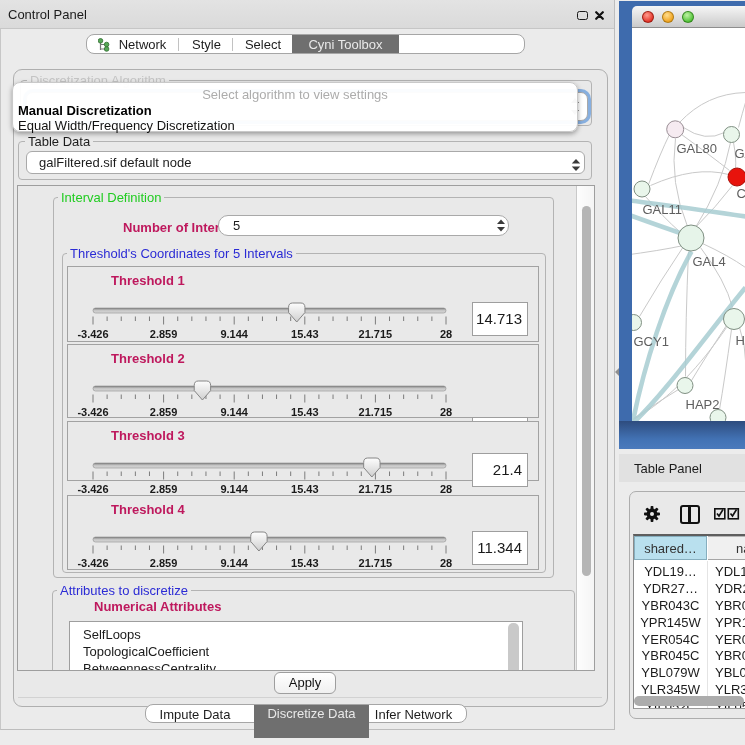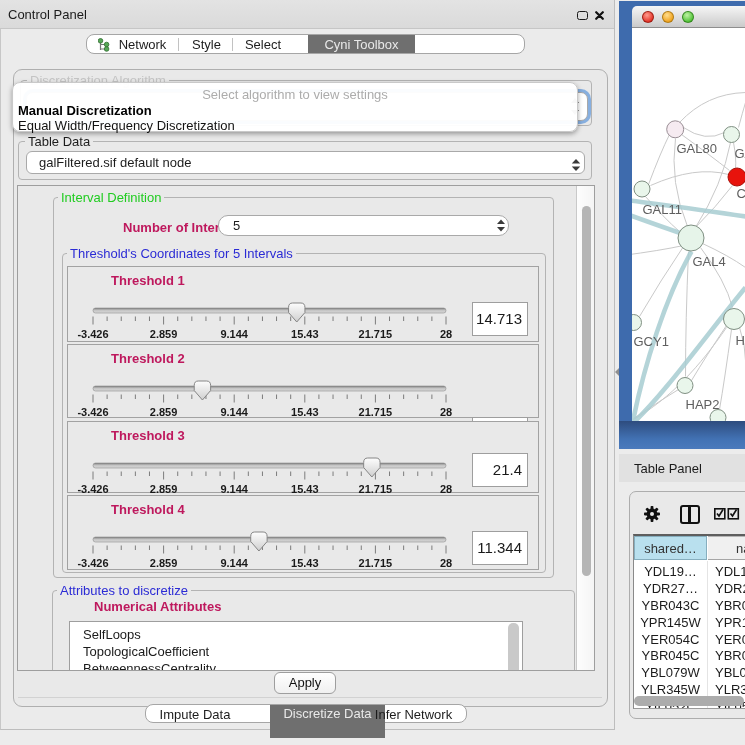--- a/index.html
+++ b/index.html
@@ -12,21 +12,21 @@
 #cp { left:0; top:0; width:615px; height:730px; background:#EBEBEB;
   border-right:1px solid #BDBDBD; border-bottom:1px solid #BDBDBD; border-left:1px solid #C7C7C7; }
 #cptitle { left:0; top:0; width:614px; height:29px;
   background:linear-gradient(#E3E3E3,#DADADA); border-bottom:1px solid #C6C6C6; }
 #cptitle span { position:absolute; left:8px; top:7px; font-size:13px; color:#1B1B1B;text-align:right; }
 #icoFloat { left:577px; top:11px; width:11px; height:9px; border:1.7px solid #1A1A1A; border-radius:2.5px; }
 
 
 .tabbar { background:#FFFFFF; border:1px solid #A6A6A6; border-radius:8px; }
 .tabbar span { position:absolute; top:0; text-align:center; font-size:13px; color:#1C1C1C; }
-.darktab { position:absolute; top:0; background:#6F6F6F; color:#E9E9E9 !important;margin-left:16px; }
+.darktab { position:absolute; top:0; background:#6F6F6F; color:#E9E9E9 !important; }
 .tsep { position:absolute; top:3px; width:1px; height:13px; background:#C2C2C2; }
 
 #panelA { left:13px; top:69px; width:595px; height:638px; background:#E9E9E9;
   border:1px solid #AFAFAF; border-radius:9px; }
 
 .group { position:absolute; border:1px solid #B3B3B3; border-radius:4px; }
 .gtitle { position:absolute; font-size:13px; background:#E9E9E9; padding:0 3px; white-space:nowrap; }
 
 .combo { position:absolute; background:#FFFFFF; border:1px solid #A9A9A9; }
 .combo .ctext { position:absolute; font-size:13px; color:#1C1C1C; white-space:nowrap; }
@@ -203,21 +203,21 @@
     <text x="25.00" y="40" text-anchor="middle" font-size="11" font-weight="bold" fill="#1A1A1A">-3.426</text>
     <text x="95.60" y="40" text-anchor="middle" font-size="11" font-weight="bold" fill="#1A1A1A">2.859</text>
     <text x="166.20" y="40" text-anchor="middle" font-size="11" font-weight="bold" fill="#1A1A1A">9.144</text>
     <text x="236.80" y="40" text-anchor="middle" font-size="11" font-weight="bold" fill="#1A1A1A">15.43</text>
     <text x="307.40" y="40" text-anchor="middle" font-size="11" font-weight="bold" fill="#1A1A1A">21.715</text>
     <text x="378.00" y="40" text-anchor="middle" font-size="11" font-weight="bold" fill="#1A1A1A">28</text>
     <path d="M126.23,9.5 Q126.23,5 130.23,5 L138.63,5 Q142.63,5 142.63,9.5 L142.63,14.5 L134.43,24 L126.23,14.5 Z" fill="url(#thm157)" stroke="#858585" stroke-width="1"></path>
   </svg>
   <div class="tval" style="top:35px;margin-top:37px;">6.316</div>
 </div>
-<div class="tbox" style="top:235px;height:72px;">
+<div class="tbox" style="top:235px;height:60px;">
   <div class="blab" style="left:5px;top:6px;">Threshold 3</div>
   <svg width="472" height="46" viewBox="0 0 472 46" style="position:absolute;left:0;top:31px;">
     <rect x="25.0" y="10" width="353.0" height="5" rx="2.5" fill="url(#trk234)" stroke="#8F8F8F" stroke-width="0.6"></rect>
     <defs>
             <linearGradient id="trk234" x1="0" y1="0" x2="0" y2="1">
               <stop offset="0" stop-color="#7A7A7A"></stop>
               <stop offset="0.45" stop-color="#C4C4C4"></stop>
               <stop offset="1" stop-color="#D9D9D9"></stop>
             </linearGradient>
             <linearGradient id="thm234" x1="0" y1="0" x2="0" y2="1">

